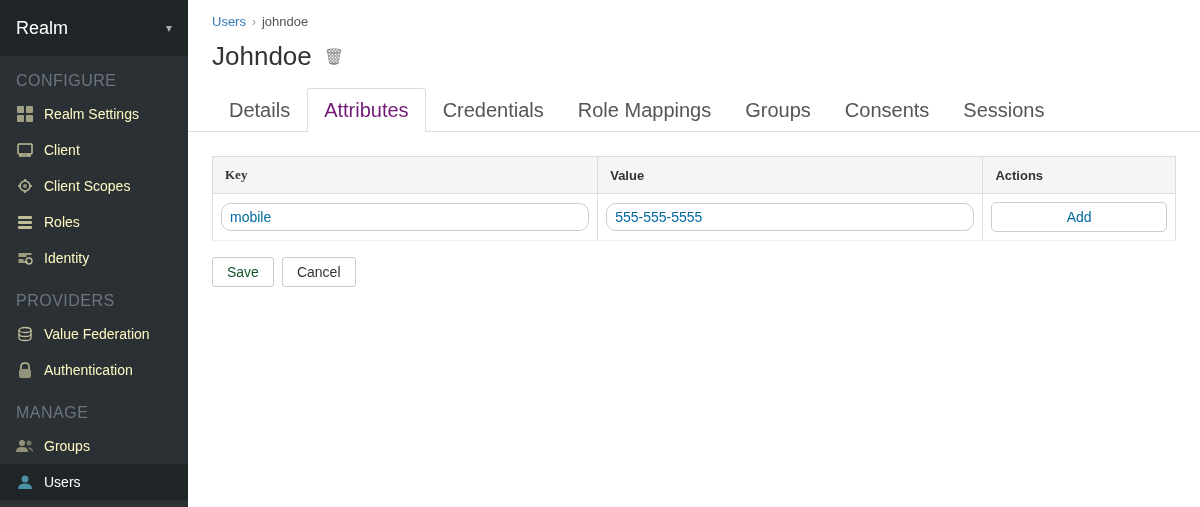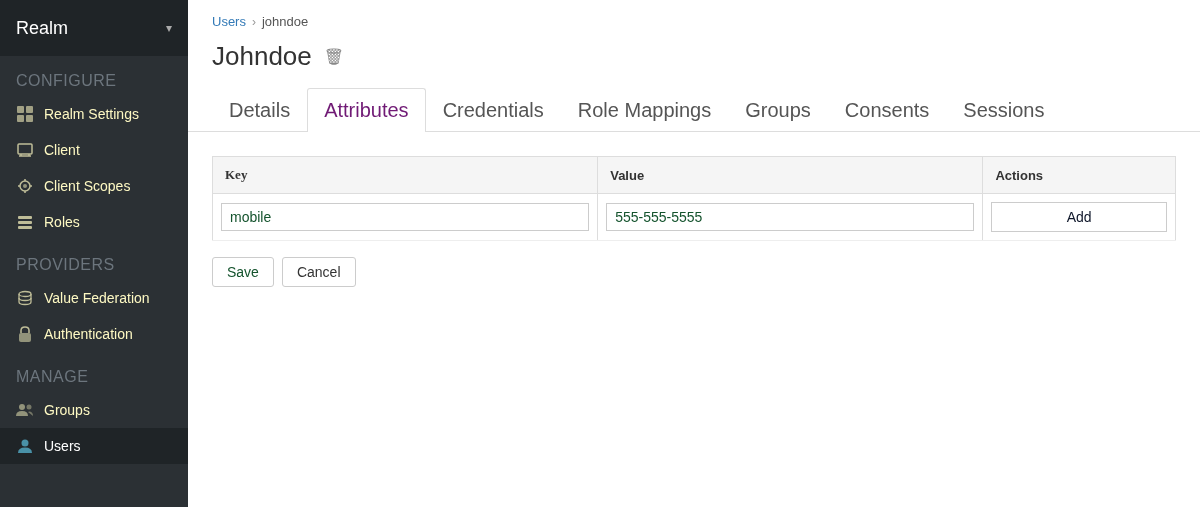--- a/index.html
+++ b/index.html
@@ -176,34 +176,34 @@
       vertical-align: middle;
     }
 
     .attr-table td:first-child { border-right: 1px solid #ddd; }
     .attr-table td:nth-child(2) { border-right: 1px solid #ddd; }
 
     .attr-input {
       width: 100%;
       padding: 5px 8px;
       border: 1px solid #ccc;
-      border-radius: 0;
-      font-size: 14px;
-      color: #14532d;
+      border-radius: 10px;
+      font-size: 14px;
+      color: #0369a1;
       outline: none;
     }
 
     .add-btn {
       padding: 6px 16px;
       background: #fff;
       border: 1px solid #ccc;
-      border-radius: 0;
-      cursor: pointer;
-      font-size: 14px;
-      color: #0f172a;
+      border-radius: 5px;
+      cursor: pointer;
+      font-size: 14px;
+      color: #0369a1;
       width: 100%;
     }
 
     .action-buttons {
       display: flex;
       gap: 8px;
       margin-top: 8px;
     }
 
     .btn-save {
@@ -276,20 +276,29 @@
     <span class="sidebar-icon">
       <svg width="16" height="16" viewBox="0 0 16 16" fill="currentColor">
         <rect x="1" y="2" width="14" height="3" rx="1"></rect>
         <rect x="1" y="7" width="14" height="3" rx="1"></rect>
         <rect x="1" y="12" width="14" height="3" rx="1"></rect>
       </svg>
     </span>
     <span>Roles</span>
   </div>
 
+  <div class="sidebar-item">
+    <span class="sidebar-icon">
+      <svg width="16" height="16" viewBox="0 0 16 16" fill="currentColor">
+        <path d="M2 4 L14 4 M2 6 L9 6 M2 10 L6 10 M2 12 L10 12" stroke="currentColor" stroke-width="1.5" stroke-linecap="round"></path>
+        <circle cx="12" cy="11" r="3" fill="none" stroke="currentColor" stroke-width="1.3"></circle>
+      </svg>
+    </span>
+    <span>Identity</span>
+  </div>
 
   <div class="sidebar-section-label">Providers</div>
 
   <div class="sidebar-item">
     <span class="sidebar-icon">
       <svg width="16" height="16" viewBox="0 0 16 16" fill="currentColor">
         <ellipse cx="8" cy="4" rx="6" ry="2.5" fill="none" stroke="currentColor" stroke-width="1.3"></ellipse>
         <path d="M2 4 L2 12 Q2 14.5 8 14.5 Q14 14.5 14 12 L14 4" fill="none" stroke="currentColor" stroke-width="1.3"></path>
         <path d="M2 8 Q2 10.5 8 10.5 Q14 10.5 14 8" fill="none" stroke="currentColor" stroke-width="1.3"></path>
       </svg>

